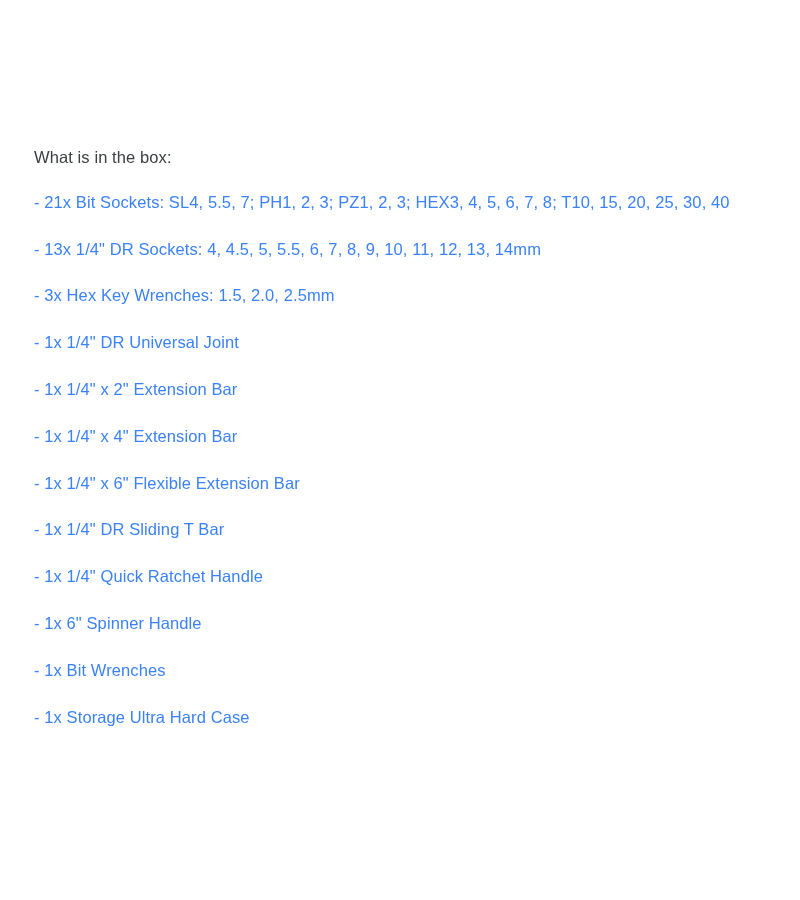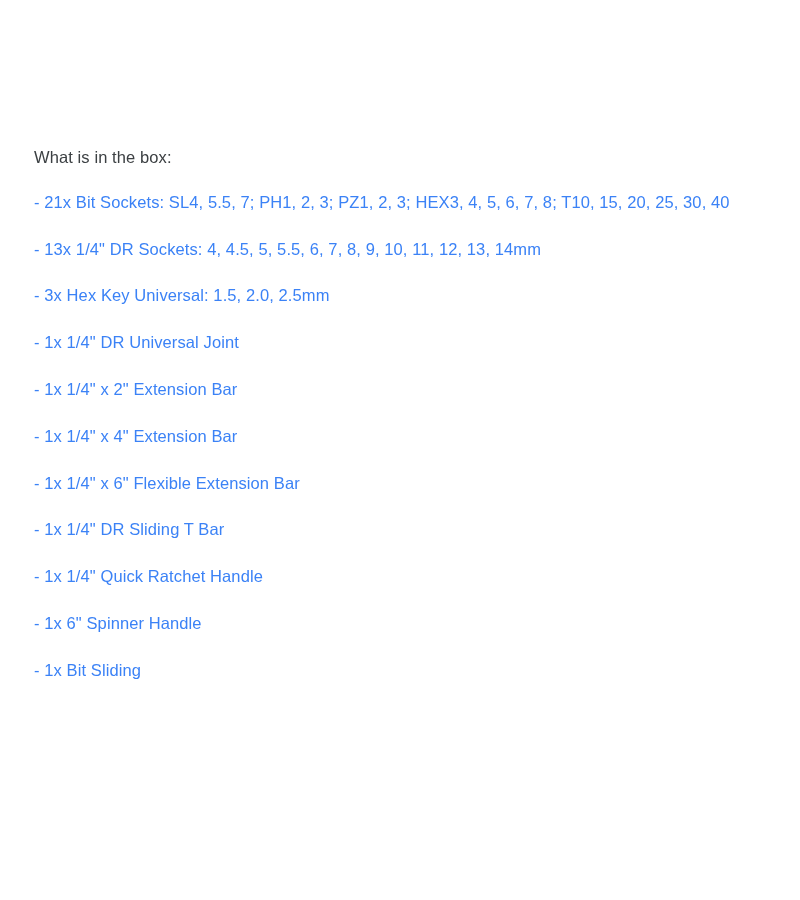--- a/index.html
+++ b/index.html
@@ -44,23 +44,24 @@
   }
 </style>
 </head>
 <body>
 
 <div class="page">
   <p class="box-title">What is in the box:</p>
   <ul class="item-list">
     <li>- 21x Bit Sockets: SL4, 5.5, 7; PH1, 2, 3; PZ1, 2, 3; HEX3, 4, 5, 6, 7, 8; T10, 15, 20, 25, 30, 40</li>
     <li>- 13x 1/4" DR Sockets: 4, 4.5, 5, 5.5, 6, 7, 8, 9, 10, 11, 12, 13, 14mm</li>
-    <li>- 3x Hex Key Universal: 1.5, 2.0, 2.5mm</li>
+    <li>- 3x Hex Key Wrenches: 1.5, 2.0, 2.5mm</li>
     <li>- 1x 1/4" DR Universal Joint</li>
     <li>- 1x 1/4" x 2" Extension Bar</li>
     <li>- 1x 1/4" x 4" Extension Bar</li>
     <li>- 1x 1/4" x 6" Flexible Extension Bar</li>
     <li>- 1x 1/4" DR Sliding T Bar</li>
     <li>- 1x 1/4" Quick Ratchet Handle</li>
     <li>- 1x 6" Spinner Handle</li>
-    <li>- 1x Bit Sliding</li>
+    <li>- 1x Bit Wrenches</li>
+    <li>- 1x Storage Ultra Hard Case</li>
   </ul>
 </div>
 
 </body></html>

